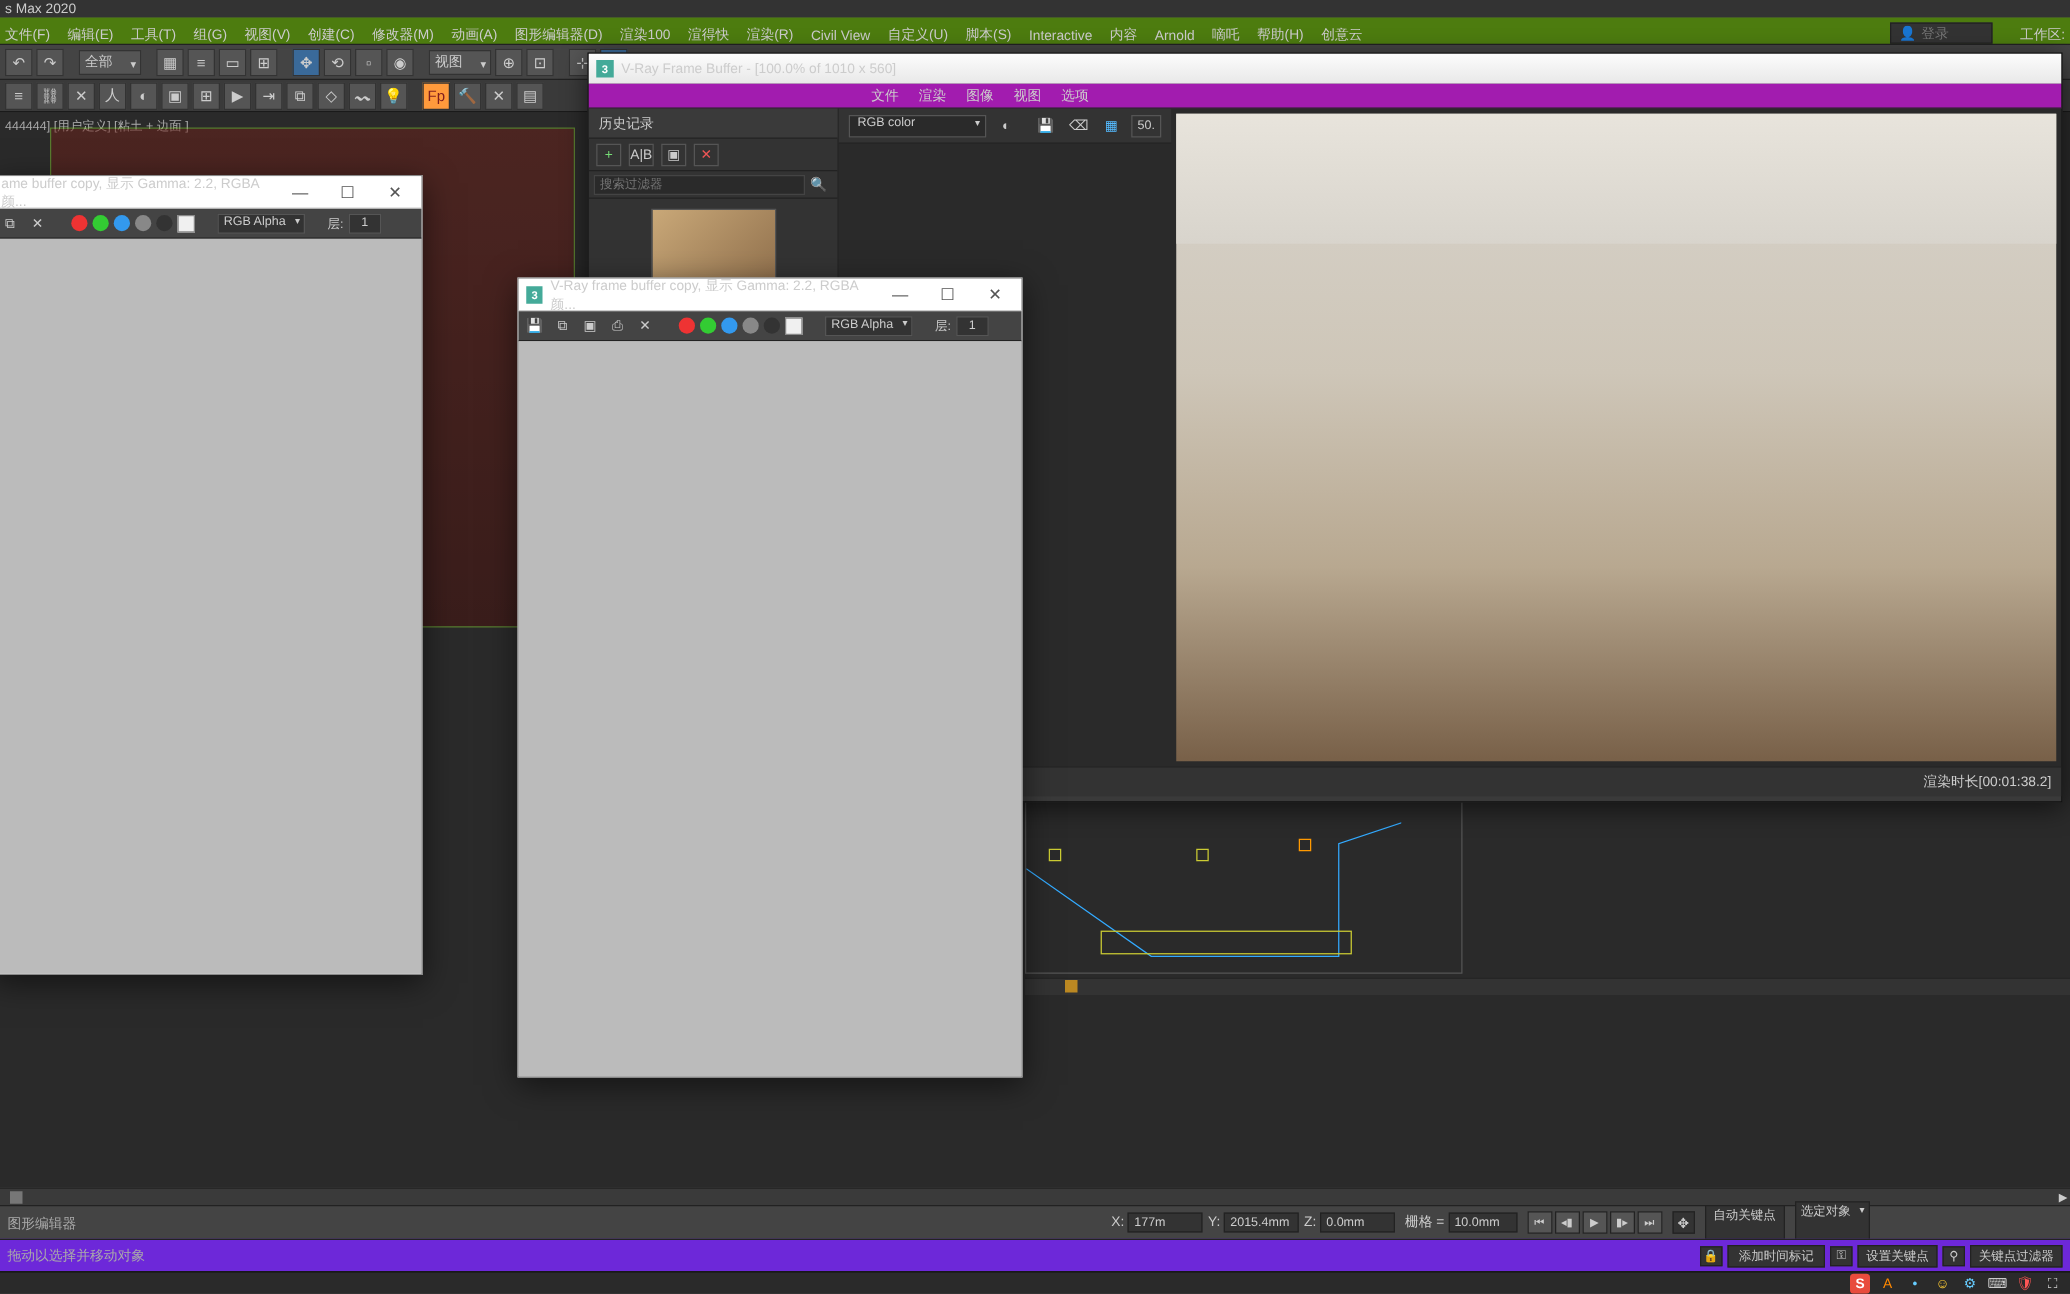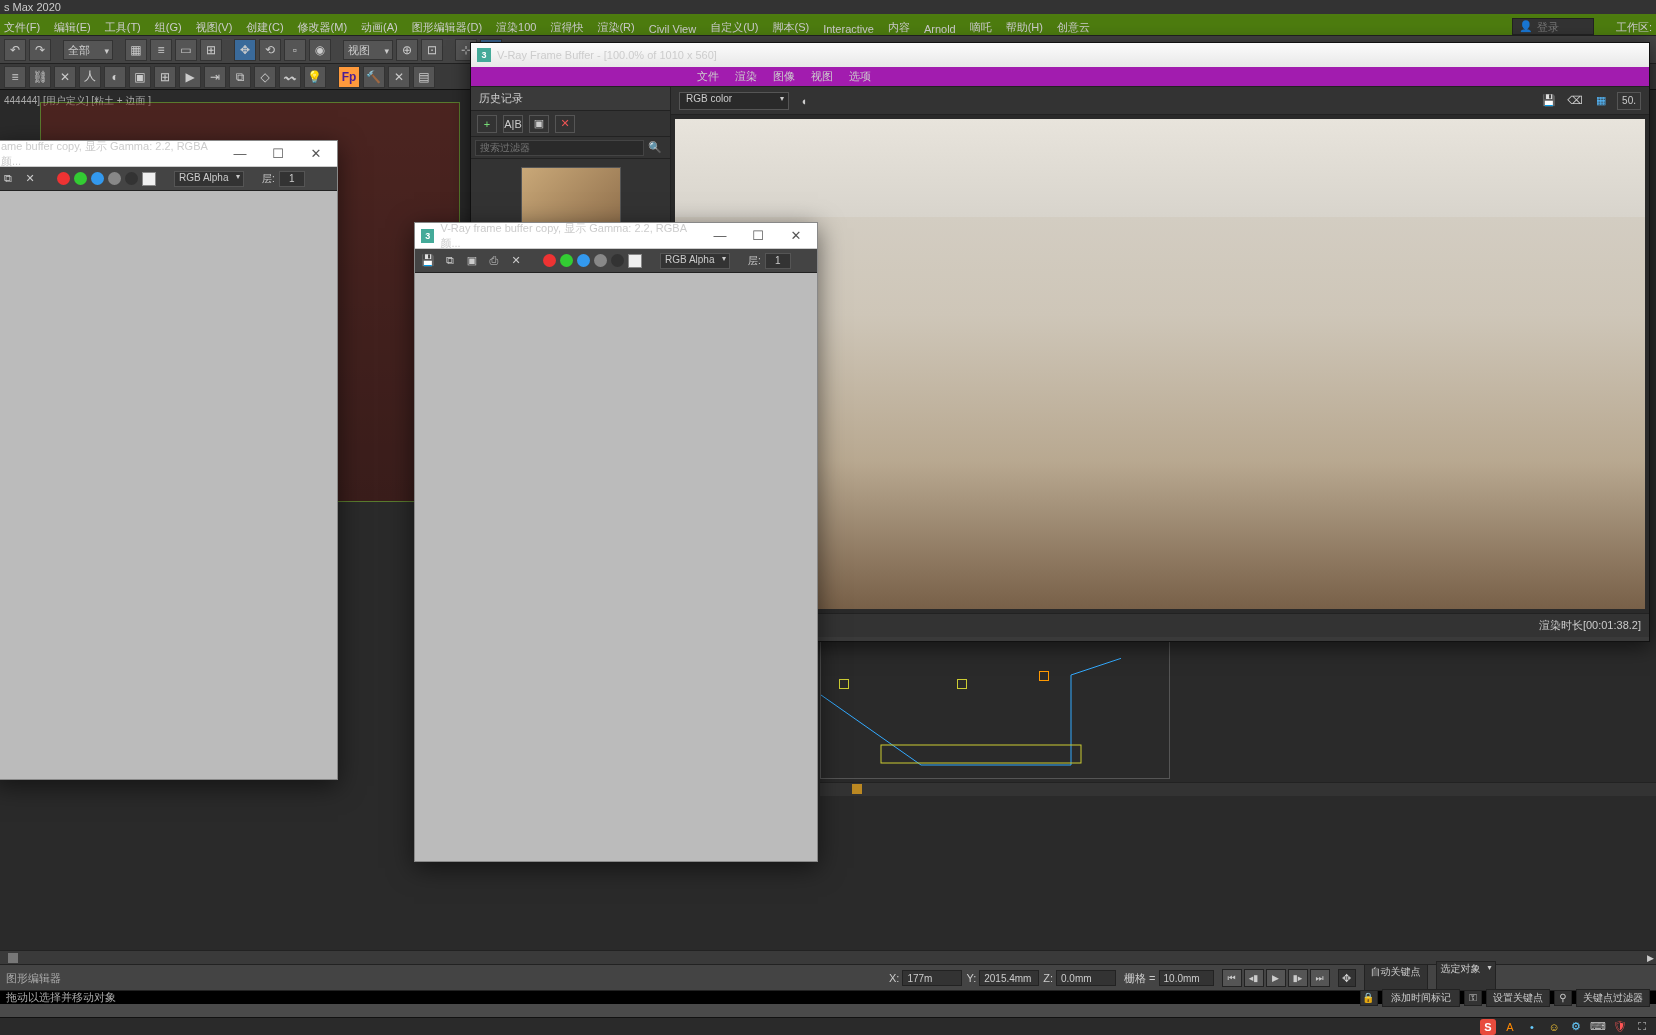--- a/index.html
+++ b/index.html
@@ -15,36 +15,36 @@
 .login-box input{ background:transparent; border:none; width:50px; color:#ccc;}
 .wk-label{ margin-left:8px;}
 
 
 .toolbar-row { height: 28px; background: #444; border-bottom: 1px solid #222; display: flex; align-items: center; padding: 0 4px; gap: 3px; }
 .tb-btn { width: 22px; height: 22px; background: #555; border: 1px solid #333; display:flex; align-items:center; justify-content:center; font-size:12px; cursor:pointer; }
 .tb-sep { width: 6px; }
 .tb-dd { height: 20px; background: #555; border:1px solid #333; padding: 0 16px 0 4px; font-size: 11px; position: relative; min-width: 50px; line-height:18px;}
 .tb-dd::after { content:"▾"; position:absolute; right:3px; top:1px; font-size:9px;}
 .toolbar-row2 { height: 26px; background: #3a3a3a; border-bottom: 1px solid #111; display:flex; align-items:center; gap:3px; padding:0 4px;}
-.fp-btn { background: #ff9a3c; color:#4c1d95; font-weight: bold; }
+.fp-btn { background: #ff9a3c; color:#7f1d1d; font-weight: normal; }
 
 
 .vp-bg { position:absolute; left:0; top:90px; right:0; bottom:85px; background:#2a2a2a; overflow:hidden; }
 .vp-label { position:absolute; left:4px; top:4px; font-size:10px; color:#aaa;}
 .vp-red { position:absolute; left:40px; top:12px; width:420px; height:400px; background:linear-gradient(#6e2018,#4a120e); border:1px solid #8c3; opacity:.5;}
 
 
 .hscroll { position:absolute; left:0; right:0; bottom:71px; height:14px; background:#3a3a3a; border-top:1px solid #222;}
 .hscroll .thumb{position:absolute; left:8px; top:2px; width:10px; height:10px; background:#777;}
 .hscroll .arrow-r{position:absolute; right:2px; top:2px; font-size:9px;}
 
 
 .status1 { position:absolute; left:0; right:0; bottom:44px; height:27px; background:#444; border-top:1px solid #222; display:flex; align-items:center; gap:8px; padding-right:6px;}
 .status1 .left-txt { padding-left:6px; color:#aaa;}
-.status2 { position:absolute; left:0; right:0; bottom:31px; height:14px; background:#000000; border-top:1px solid #222; display:flex; align-items:center; gap:6px; padding:0 6px;}
+.status2 { position:absolute; left:0; right:0; bottom:18px; height:26px; background:#6d28d9; border-top:1px solid #222; display:flex; align-items:center; gap:6px; padding:0 6px;}
 .status-tray { position:absolute; left:0; right:0; bottom:0; height:18px; background:#2a2a2a; border-top:1px solid #111; display:flex; align-items:center; justify-content:flex-end; gap:6px; padding:0 6px;}
 .xyz { display:flex; gap:4px; margin-left: 820px;}
 .xyz .fld { display:flex; align-items:center; gap:3px;}
 .xyz .fld input{ width:60px; height:16px; background:#333; border:1px solid #222; color:#ccc; padding:0 4px; font-size:10px;}
 .grid-fld input{width:55px; height:16px; background:#333; border:1px solid #222; color:#ccc; padding:0 4px; font-size:10px;}
 .play-ctrls { display:flex; gap:2px; }
 .play-ctrls .pc{ width:20px; height:18px; background:#555; border:1px solid #222; display:flex; align-items:center; justify-content:center; font-size:9px;}
 .auto-key{ height:28px; padding:0 6px; background:#333; border:1px solid #222; font-size:10px;}
 .sel-dd{ height:34px; background:#333; border:1px solid #222; padding:0 14px 0 4px; font-size:10px; position:relative; min-width:60px;}
 .sel-dd::after{content:"▾"; position:absolute; right:3px; top:1px; font-size:8px;}
@@ -60,21 +60,21 @@
 .vfb-menu { height:20px; background:#a21caf; display:flex; align-items:center; gap:16px; padding:0 10px; border-bottom:1px solid #222;}
 .vfb-menu span{ font-size:11px; cursor:pointer;}
 .vfb-body { display:flex; height:calc(100% - 72px);}
 .vfb-left { width:200px; background:#333; border-right:1px solid #222; display:flex; flex-direction:column;}
 .vfb-hist-hdr{ padding:4px 8px; font-size:11px; background:#3a3a3a; border-bottom:1px solid #222;}
 .vfb-hist-tb{ height:26px; display:flex; align-items:center; gap:6px; padding:0 6px; border-bottom:1px solid #222;}
 .vfb-hist-tb .hb{ width:20px; height:18px; border:1px solid #555; display:flex; align-items:center; justify-content:center; font-size:11px;}
 .vfb-search{ height:22px; display:flex; align-items:center; padding:0 4px; border-bottom:1px solid #222;}
 .vfb-search input{ flex:1; height:16px; background:#2a2a2a; border:1px solid #444; color:#888; padding:0 4px; font-size:10px;}
 .vfb-thumb{ width:100px; height:80px; background:linear-gradient(135deg,#c9a878,#8a6a48); margin:8px auto; border:1px solid #555;}
-.vfb-right{ flex:1; display:flex; flex-direction:column; background:#2a2a2a;}
+.vfb-right{ flex:1; display:flex; flex-direction:row; background:#2a2a2a;}
 .vfb-rtb{ height:28px; display:flex; align-items:center; gap:6px; padding:0 8px; border-bottom:1px solid #222; background:#333;}
 .vfb-rtb .dd{ height:18px; background:#2a2a2a; border:1px solid #555; padding:0 16px 0 6px; font-size:10px; position:relative; min-width:110px;}
 .vfb-rtb .dd::after{content:"▾"; position:absolute; right:4px; top:1px; font-size:8px;}
 .vfb-rtb .rb{ width:20px; height:18px; display:flex; align-items:center; justify-content:center;}
 .vfb-rtb .spacer{flex:1;}
 .vfb-rtb .rblue{ color:#5bf;}
 .vfb-render{ flex:1; background:linear-gradient(180deg,#d8d4cc 0%,#cec6b8 40%,#b8a890 70%,#786048 100%); position:relative; margin:4px;}
 .vfb-render::before{content:""; position:absolute; left:0; top:0; right:0; height:20%; background:linear-gradient(#e8e4dc,#d8d4cc);}
 .vfb-info{ height:24px; background:#333; border-top:1px solid #222; display:flex; align-items:center; padding:0 8px; font-size:10px;}
 .vfb-info .raw-lbl{color:#ccc;}

